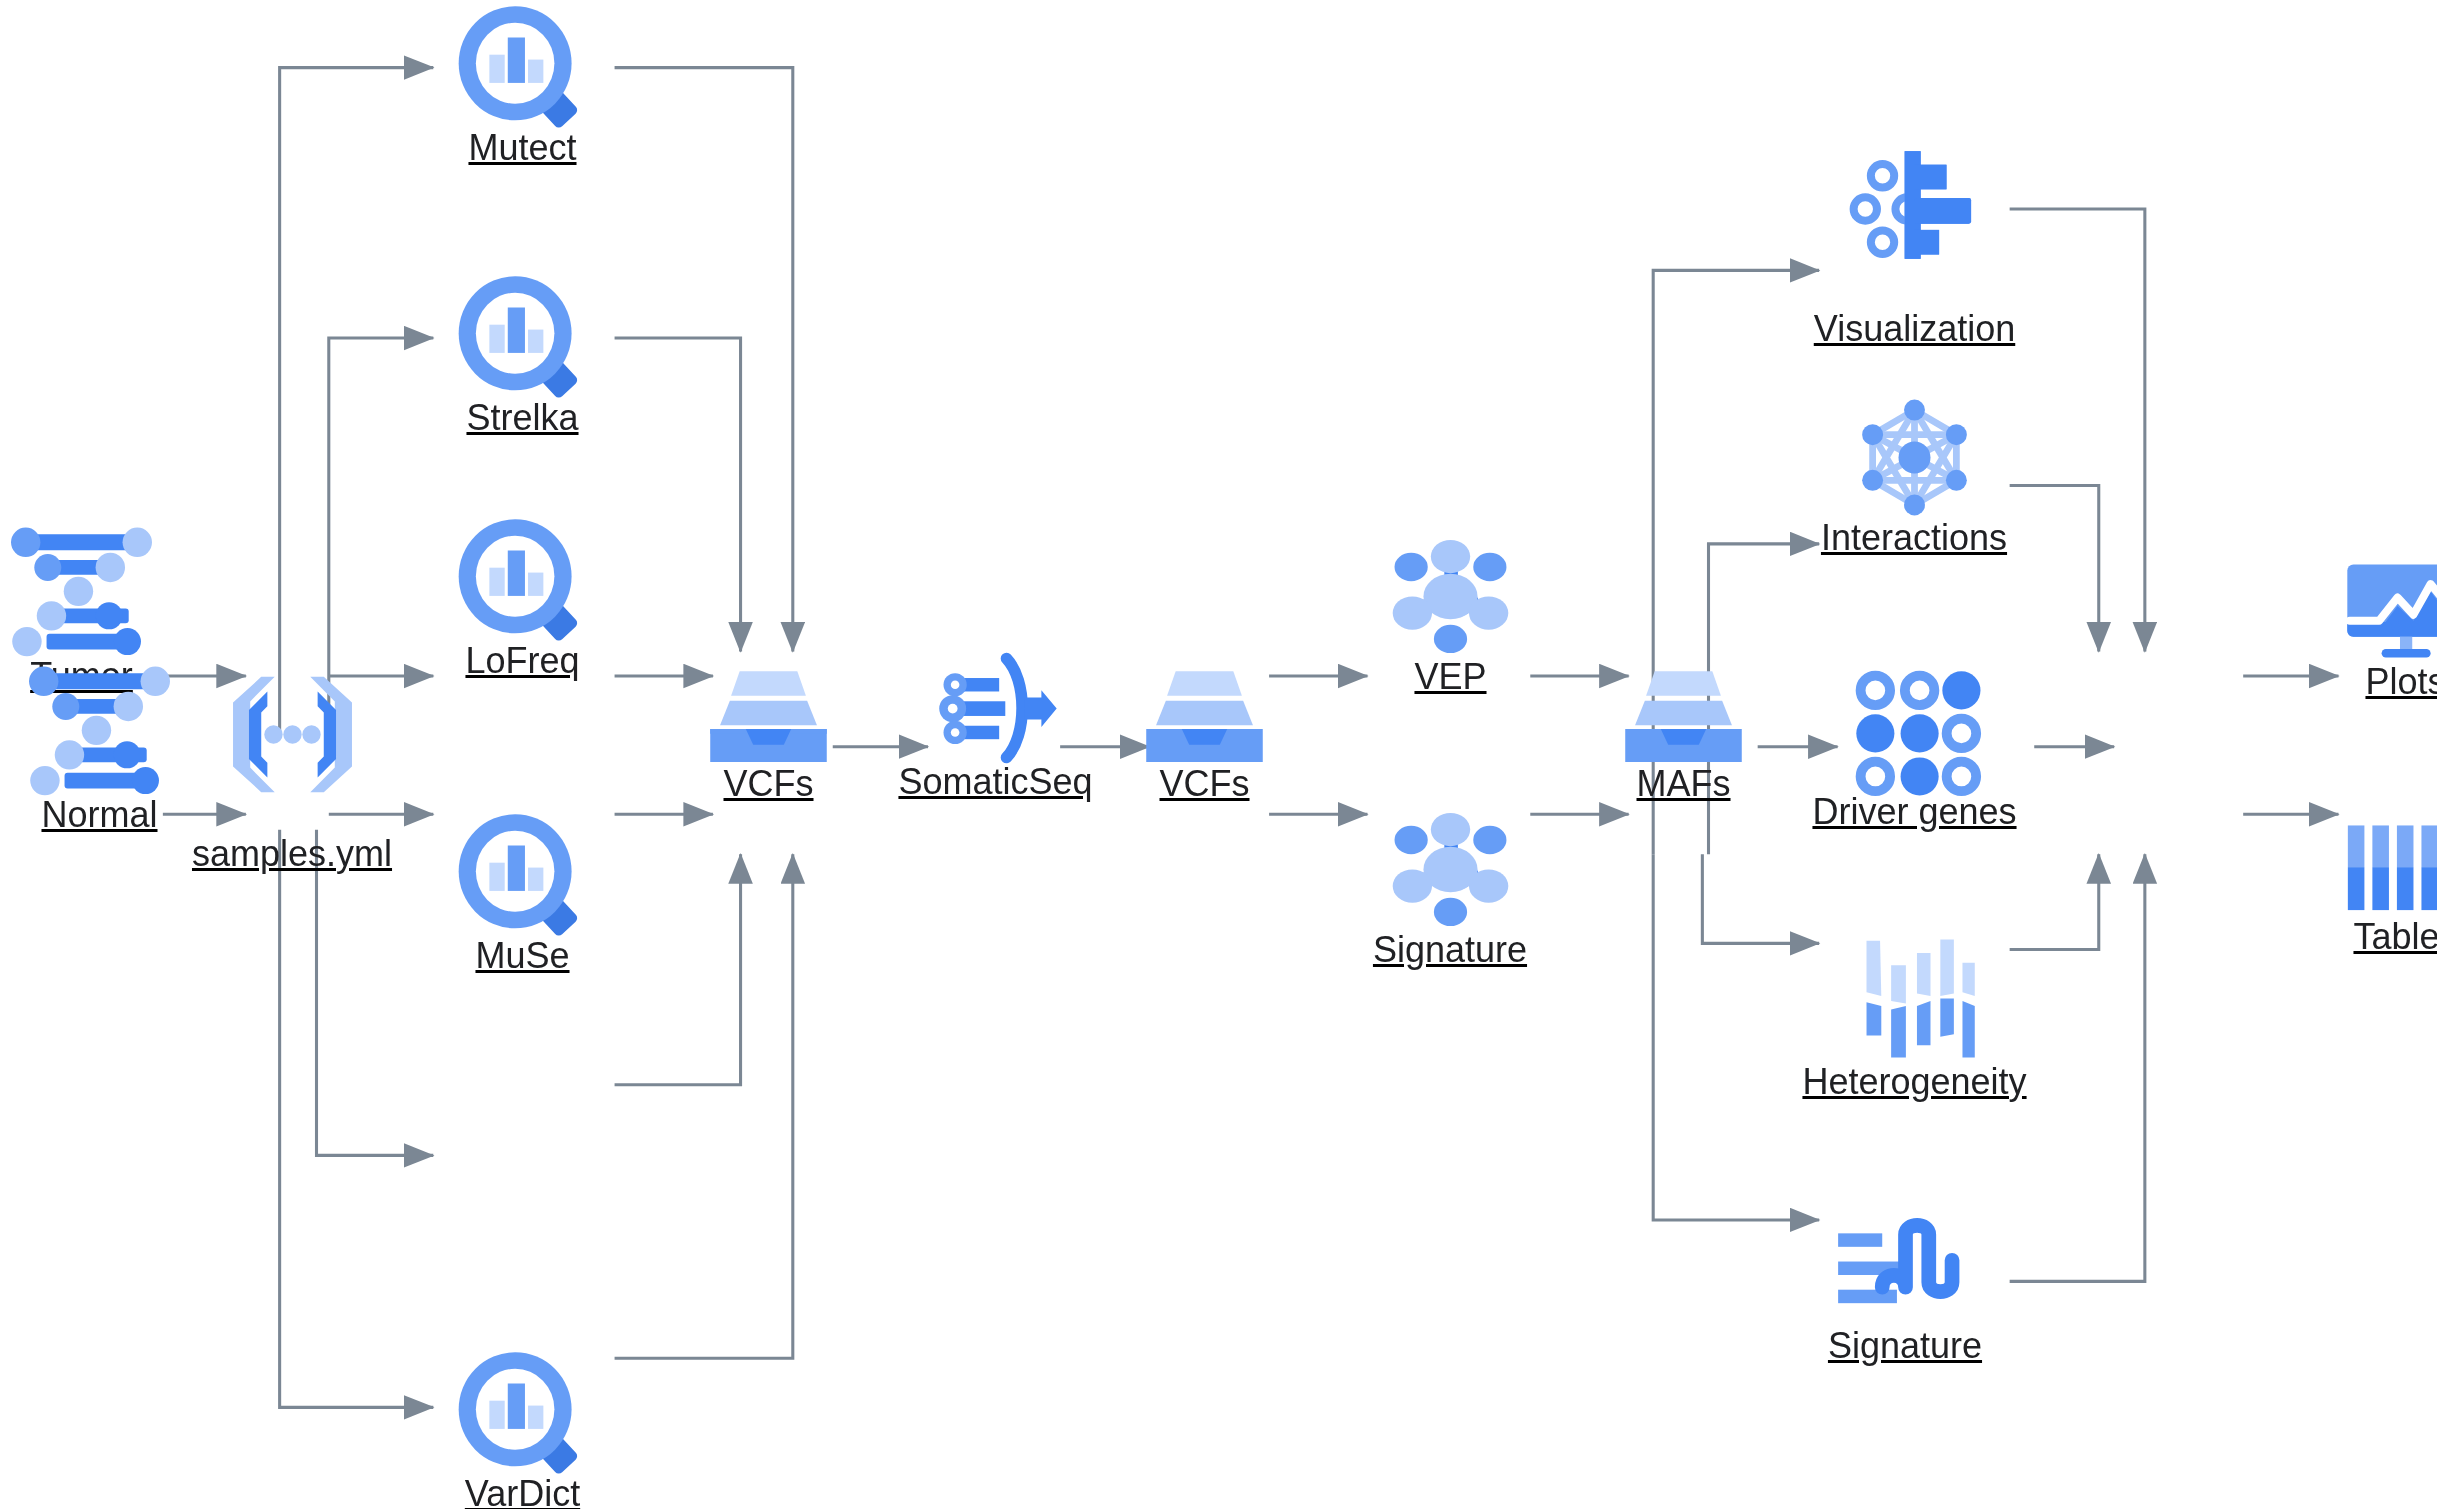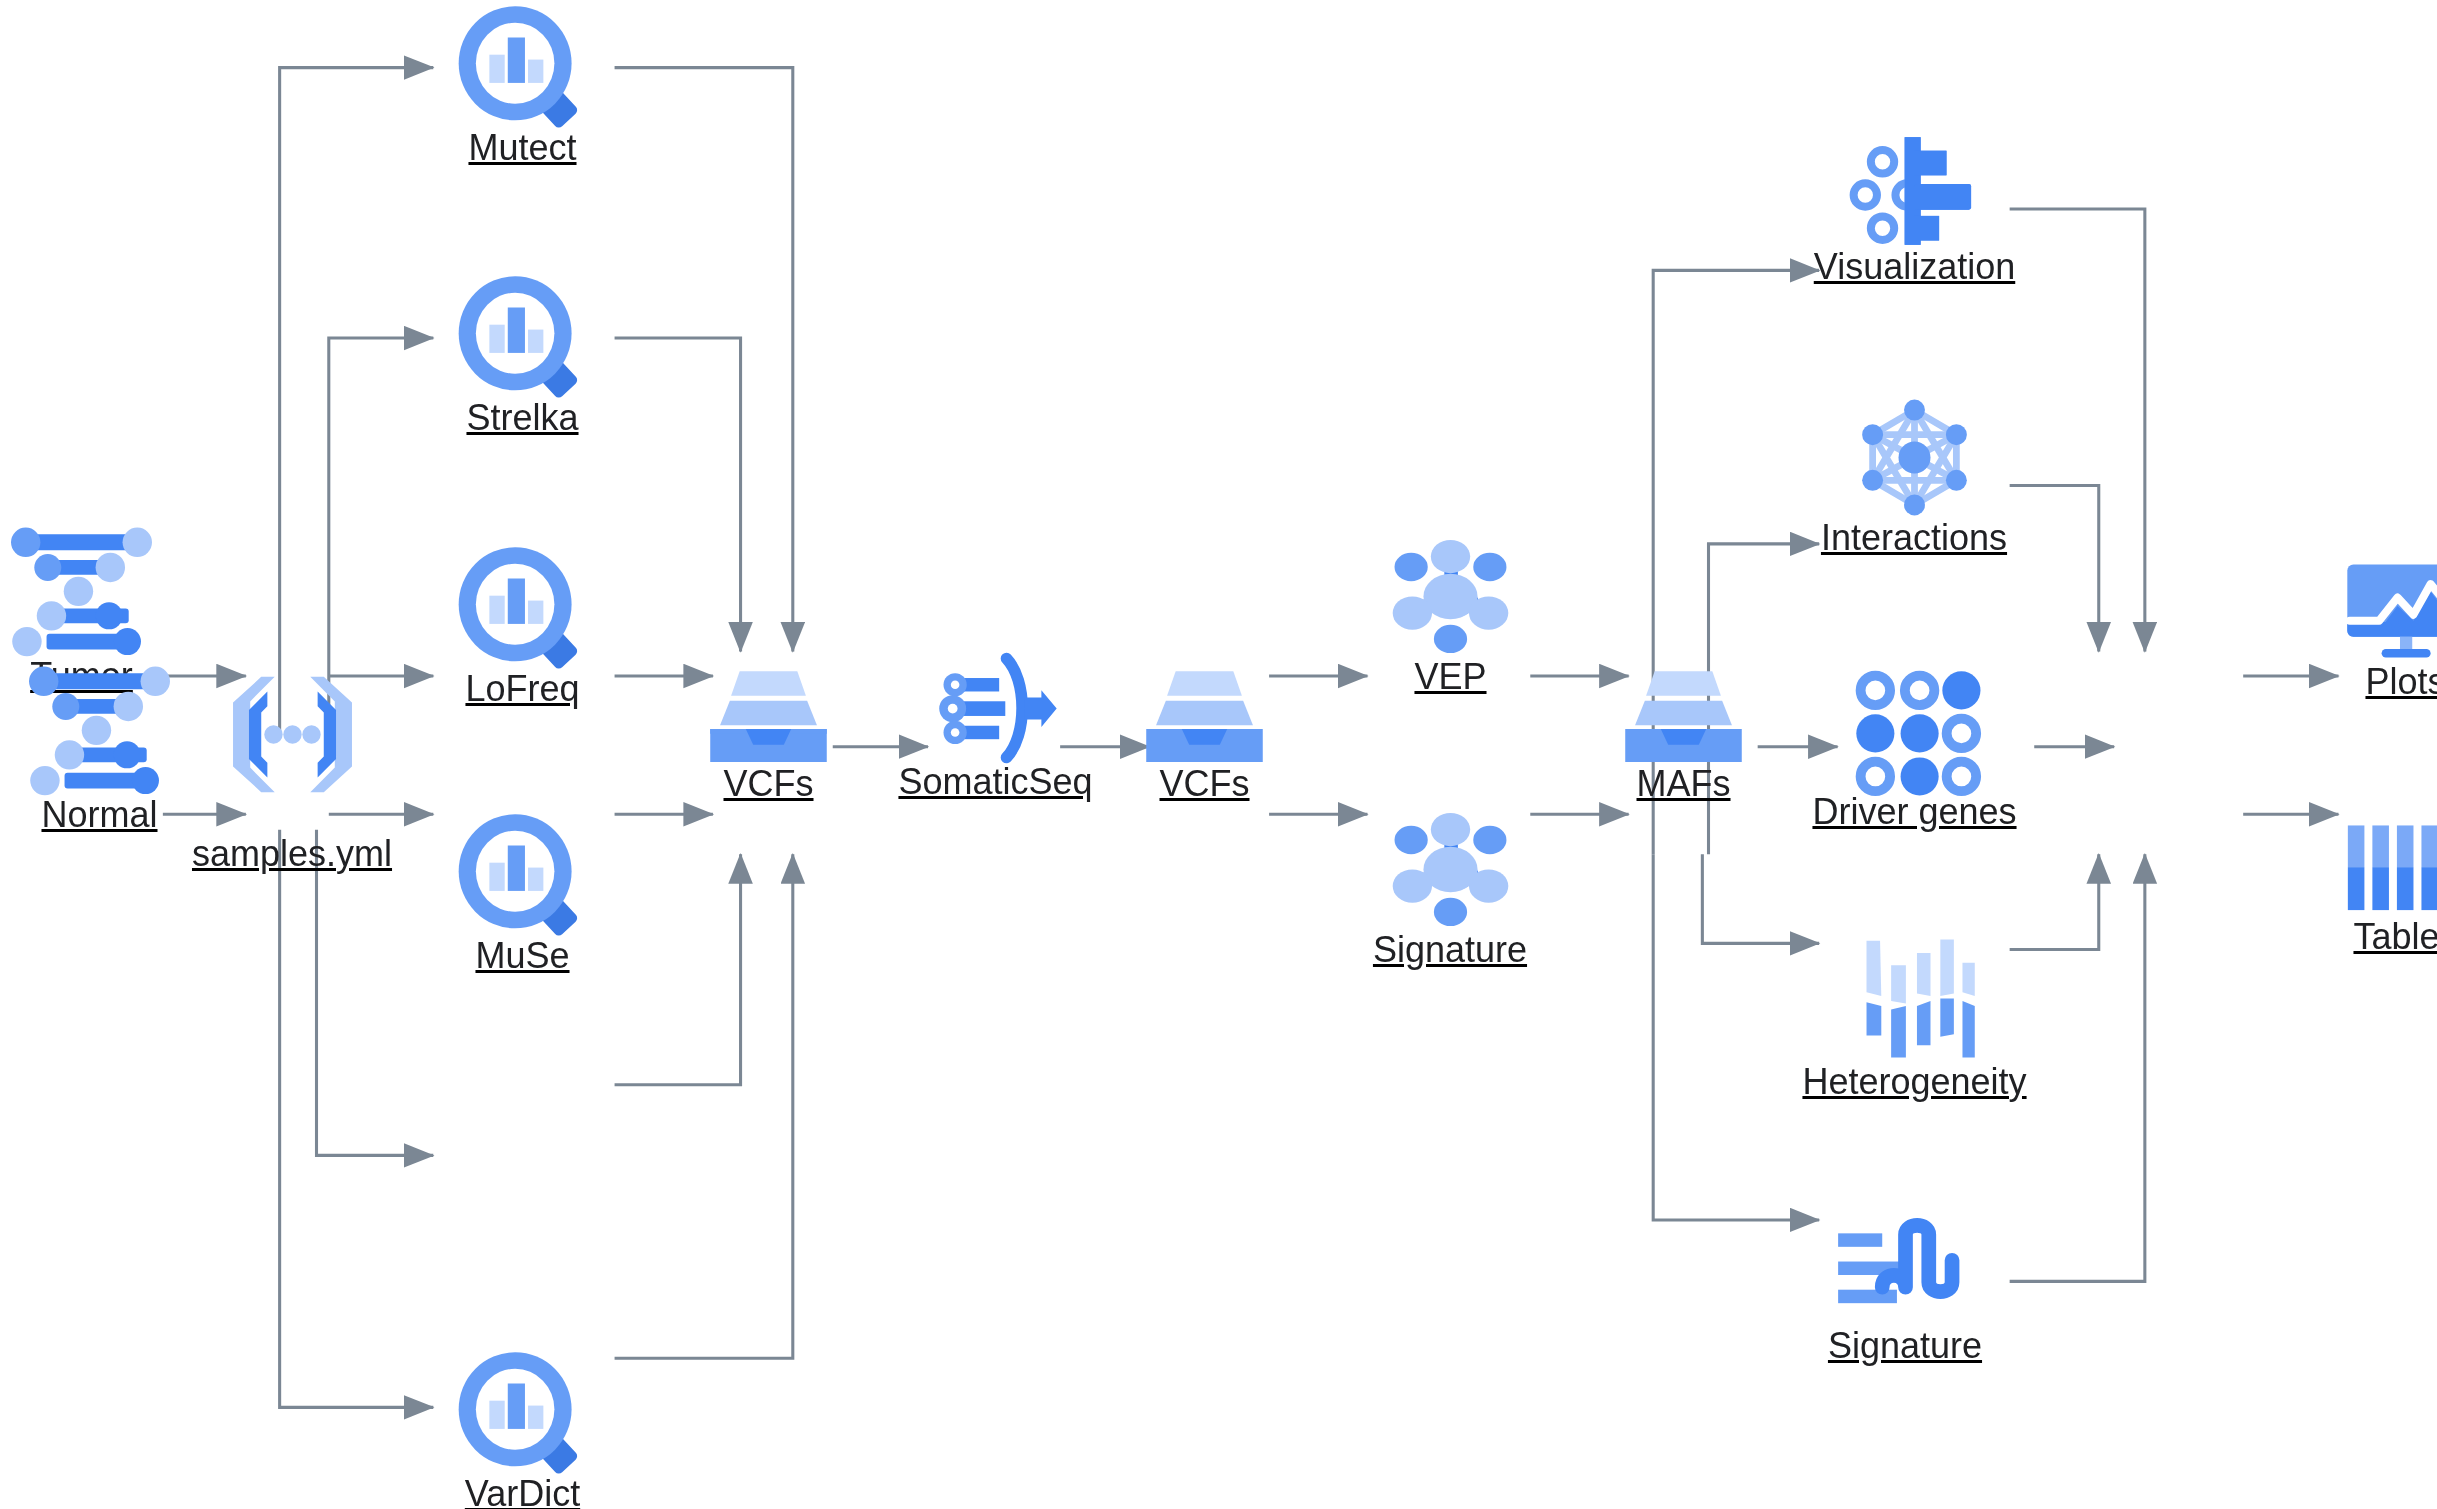--- a/index.html
+++ b/index.html
@@ -149,21 +149,21 @@
         <ellipse cx="98" cy="98" rx="92" ry="93" fill="#669df6"></ellipse>
         <ellipse cx="98" cy="98" rx="64" ry="66" fill="#ffffff"></ellipse>
         <rect x="56" y="84" width="25" height="46" fill="#c3d9fd"></rect>
         <rect x="86" y="56" width="28" height="74" fill="#669df6"></rect>
         <rect x="119" y="92" width="25" height="38" fill="#c3d9fd"></rect>
       </svg>
     </span>
     <span class="lbl">Strelka</span>
   </div>
 
-  <div class="node" style="left:449px;top:544px;width:147px;">
+  <div class="node" style="left:449px;top:516px;width:147px;">
     <span class="ico">
       <svg width="135" height="123" viewBox="0 0 220 200">
         <rect x="138" y="128" width="46" height="72" rx="8" fill="#3b7ae4" transform="rotate(-43 161 164)"></rect>
         <ellipse cx="98" cy="98" rx="92" ry="93" fill="#669df6"></ellipse>
         <ellipse cx="98" cy="98" rx="64" ry="66" fill="#ffffff"></ellipse>
         <rect x="56" y="84" width="25" height="46" fill="#c3d9fd"></rect>
         <rect x="86" y="56" width="28" height="74" fill="#669df6"></rect>
         <rect x="119" y="92" width="25" height="38" fill="#c3d9fd"></rect>
       </svg>
     </span>
@@ -284,21 +284,21 @@
       <svg width="129" height="92" viewBox="0 0 210 150">
         <path d="M58,2 L152,2 L166,42 L44,42 Z" fill="#c3d9fd"></path>
         <path d="M42,50 L168,50 L184,90 L26,90 Z" fill="#a8c7fa"></path>
         <path d="M10,96 L200,96 L200,150 L10,150 Z" fill="#669df6"></path>
         <path d="M68,96 L142,96 L130,122 L80,122 Z" fill="#4285f4"></path>
       </svg>
     </span>
     <span class="lbl">MAFs</span>
   </div>
 
-  <div class="node" style="left:1816px;top:137px;width:197px;">
+  <div class="node" style="left:1816px;top:151px;width:197px;gap:48px;">
     <span class="ico">
       <svg width="123" height="108" viewBox="0 0 200 175">
         <rect x="84" y="0" width="26" height="175" fill="#4285f4"></rect>
         <rect x="100" y="22" width="52" height="40" fill="#4285f4"></rect>
         <rect x="100" y="76" width="92" height="42" fill="#4285f4" rx="4"></rect>
         <rect x="100" y="128" width="40" height="40" fill="#4285f4"></rect>
         <circle cx="48" cy="40" r="19" fill="none" stroke="#669df6" stroke-width="13"></circle>
         <circle cx="20" cy="94" r="19" fill="none" stroke="#669df6" stroke-width="13"></circle>
         <circle cx="88" cy="94" r="19" fill="none" stroke="#669df6" stroke-width="13"></circle>
         <circle cx="48" cy="148" r="19" fill="none" stroke="#669df6" stroke-width="13"></circle>

